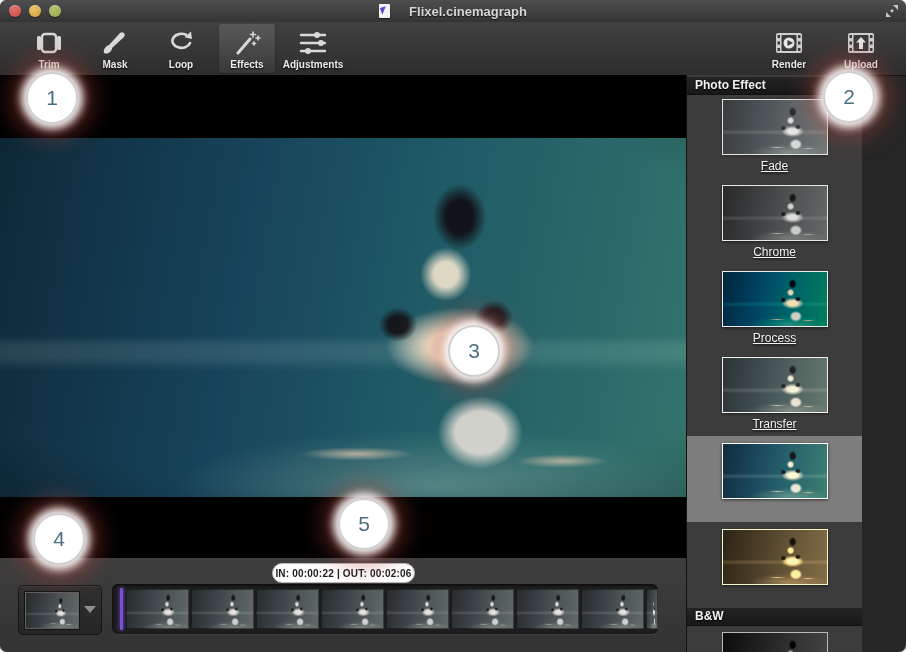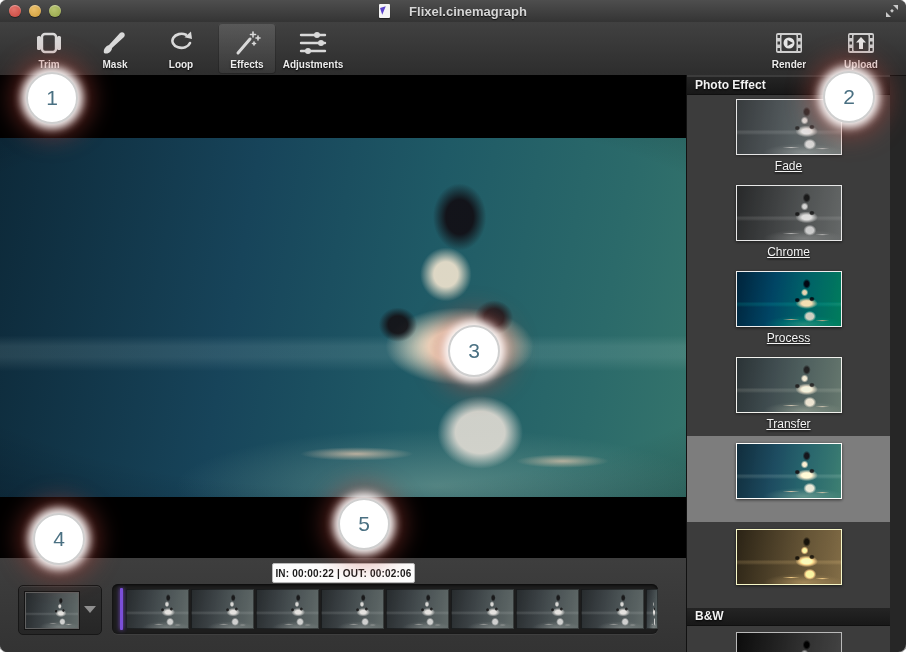--- a/index.html
+++ b/index.html
@@ -40,33 +40,33 @@
     radial-gradient(ellipse 11% 2.5% at 52% 88%, rgba(230,200,175,.75), rgba(230,200,175,0) 75%),
     radial-gradient(ellipse 9% 2.5% at 82% 90%, rgba(230,200,175,.7), rgba(230,200,175,0) 75%),
     radial-gradient(ellipse 48% 20% at 64% 97%, rgba(145,180,165,.45), rgba(145,180,165,0) 80%),
     linear-gradient(to bottom, rgba(0,0,0,0) 55%, rgba(210,235,230,.12) 58%, rgba(210,235,230,.12) 61%, rgba(0,0,0,0) 65%),
     linear-gradient(100deg,#0d2939 0%,#17445a 35%,#1f5a66 60%,#2b6a6a 85%,#35756c 100%);}
   .frame{position:absolute;left:0;top:63px;width:686px;height:359px;}
   .frame::after{content:"";position:absolute;inset:0;background:radial-gradient(ellipse 120% 95% at 50% 45%, rgba(0,0,0,0) 55%, rgba(0,0,10,.5) 100%);}
 
   
   .bottom-panel{position:absolute;left:0;top:558px;width:686px;height:94px;background:linear-gradient(#3e3e3e,#333);}
-  .inout{position:absolute;left:272px;top:5px;width:141px;height:18px;background:#fdfdfd;border:1px solid #b9b9b9;border-radius:2px;display:flex;align-items:center;justify-content:center;font-size:10px;font-weight:bold;color:#1c1c1c;letter-spacing:.2px;}
+  .inout{position:absolute;left:272px;top:5px;width:141px;height:18px;background:#fdfdfd;border:1px solid #b9b9b9;border-radius:10px;display:flex;align-items:center;justify-content:center;font-size:10px;font-weight:bold;color:#1c1c1c;letter-spacing:.2px;}
   .clip-selector{position:absolute;left:18px;top:27px;width:82px;height:48px;background:linear-gradient(#303030,#262626);border:1px solid #171717;border-radius:5px;box-shadow:inset 0 1px 0 rgba(255,255,255,.07);cursor:pointer;}
   .clip-thumb{position:absolute;left:6px;top:6px;width:52px;height:35px;border:1px solid #5c5c5c;outline:1px solid #0e0e0e;}
   .clip-chevron{position:absolute;right:5px;top:20px;width:0;height:0;border-left:6px solid transparent;border-right:6px solid transparent;border-top:7px solid #8f8f8f;}
   .filmstrip{position:absolute;left:112px;top:26px;width:546px;height:50px;background:#1d1d1d;border-radius:6px;box-shadow:inset 0 1px 3px rgba(0,0,0,.8),0 1px 0 rgba(255,255,255,.05);overflow:hidden;}
   .playhead{position:absolute;left:8px;top:4px;width:3px;height:42px;border-radius:1px;}
   .frames{position:absolute;left:14px;top:5px;display:flex;}
   .fr{width:63px;height:40px;margin-right:2px;flex:none;box-shadow:inset 0 0 0 1px rgba(0,0,0,.45);}
   .fr.partial{width:12px;}
   .fx-gray{filter:grayscale(.85) brightness(1.02) contrast(.95);}
 
   
-  .sidebar{position:absolute;left:686px;top:75px;width:204px;height:577px;background:#3c3c3c;border-left:1px solid #111;box-sizing:border-box;}
+  .sidebar{position:absolute;left:686px;top:75px;width:176px;height:577px;background:#3c3c3c;border-left:1px solid #111;box-sizing:border-box;}
   .side-header{height:17px;line-height:17px;background:linear-gradient(#242424,#181818);color:#f2f2f2;font-size:12px;font-weight:bold;padding-left:8px;text-shadow:0 1px 2px #000;border-bottom:1px solid #101010;}
   .side-header.h1{position:absolute;left:0;top:2px;right:0;}
   .side-header.h2{position:absolute;left:0;top:533px;right:0;}
   .effect-row{position:absolute;left:0;right:0;height:86px;text-align:center;cursor:pointer;}
   .effect-row .thumb{width:104px;height:54px;margin:7px auto 0;border:1px solid #ededed;box-shadow:0 1px 3px rgba(0,0,0,.6);}
   .effect-row .ename{margin-top:4px;font-size:12px;color:#f4f4f4;text-shadow:0 1px 2px #000;text-decoration:underline;}
   .effect-row.selected{background:#7d7d7d;}
   .fx-fade{filter:grayscale(.85) brightness(1.15) contrast(.8);}
   .fx-chrome{filter:grayscale(.95) brightness(1.0) contrast(.95);}
   .fx-process{filter:saturate(1.9) hue-rotate(-8deg) contrast(1.12) brightness(.95);}

